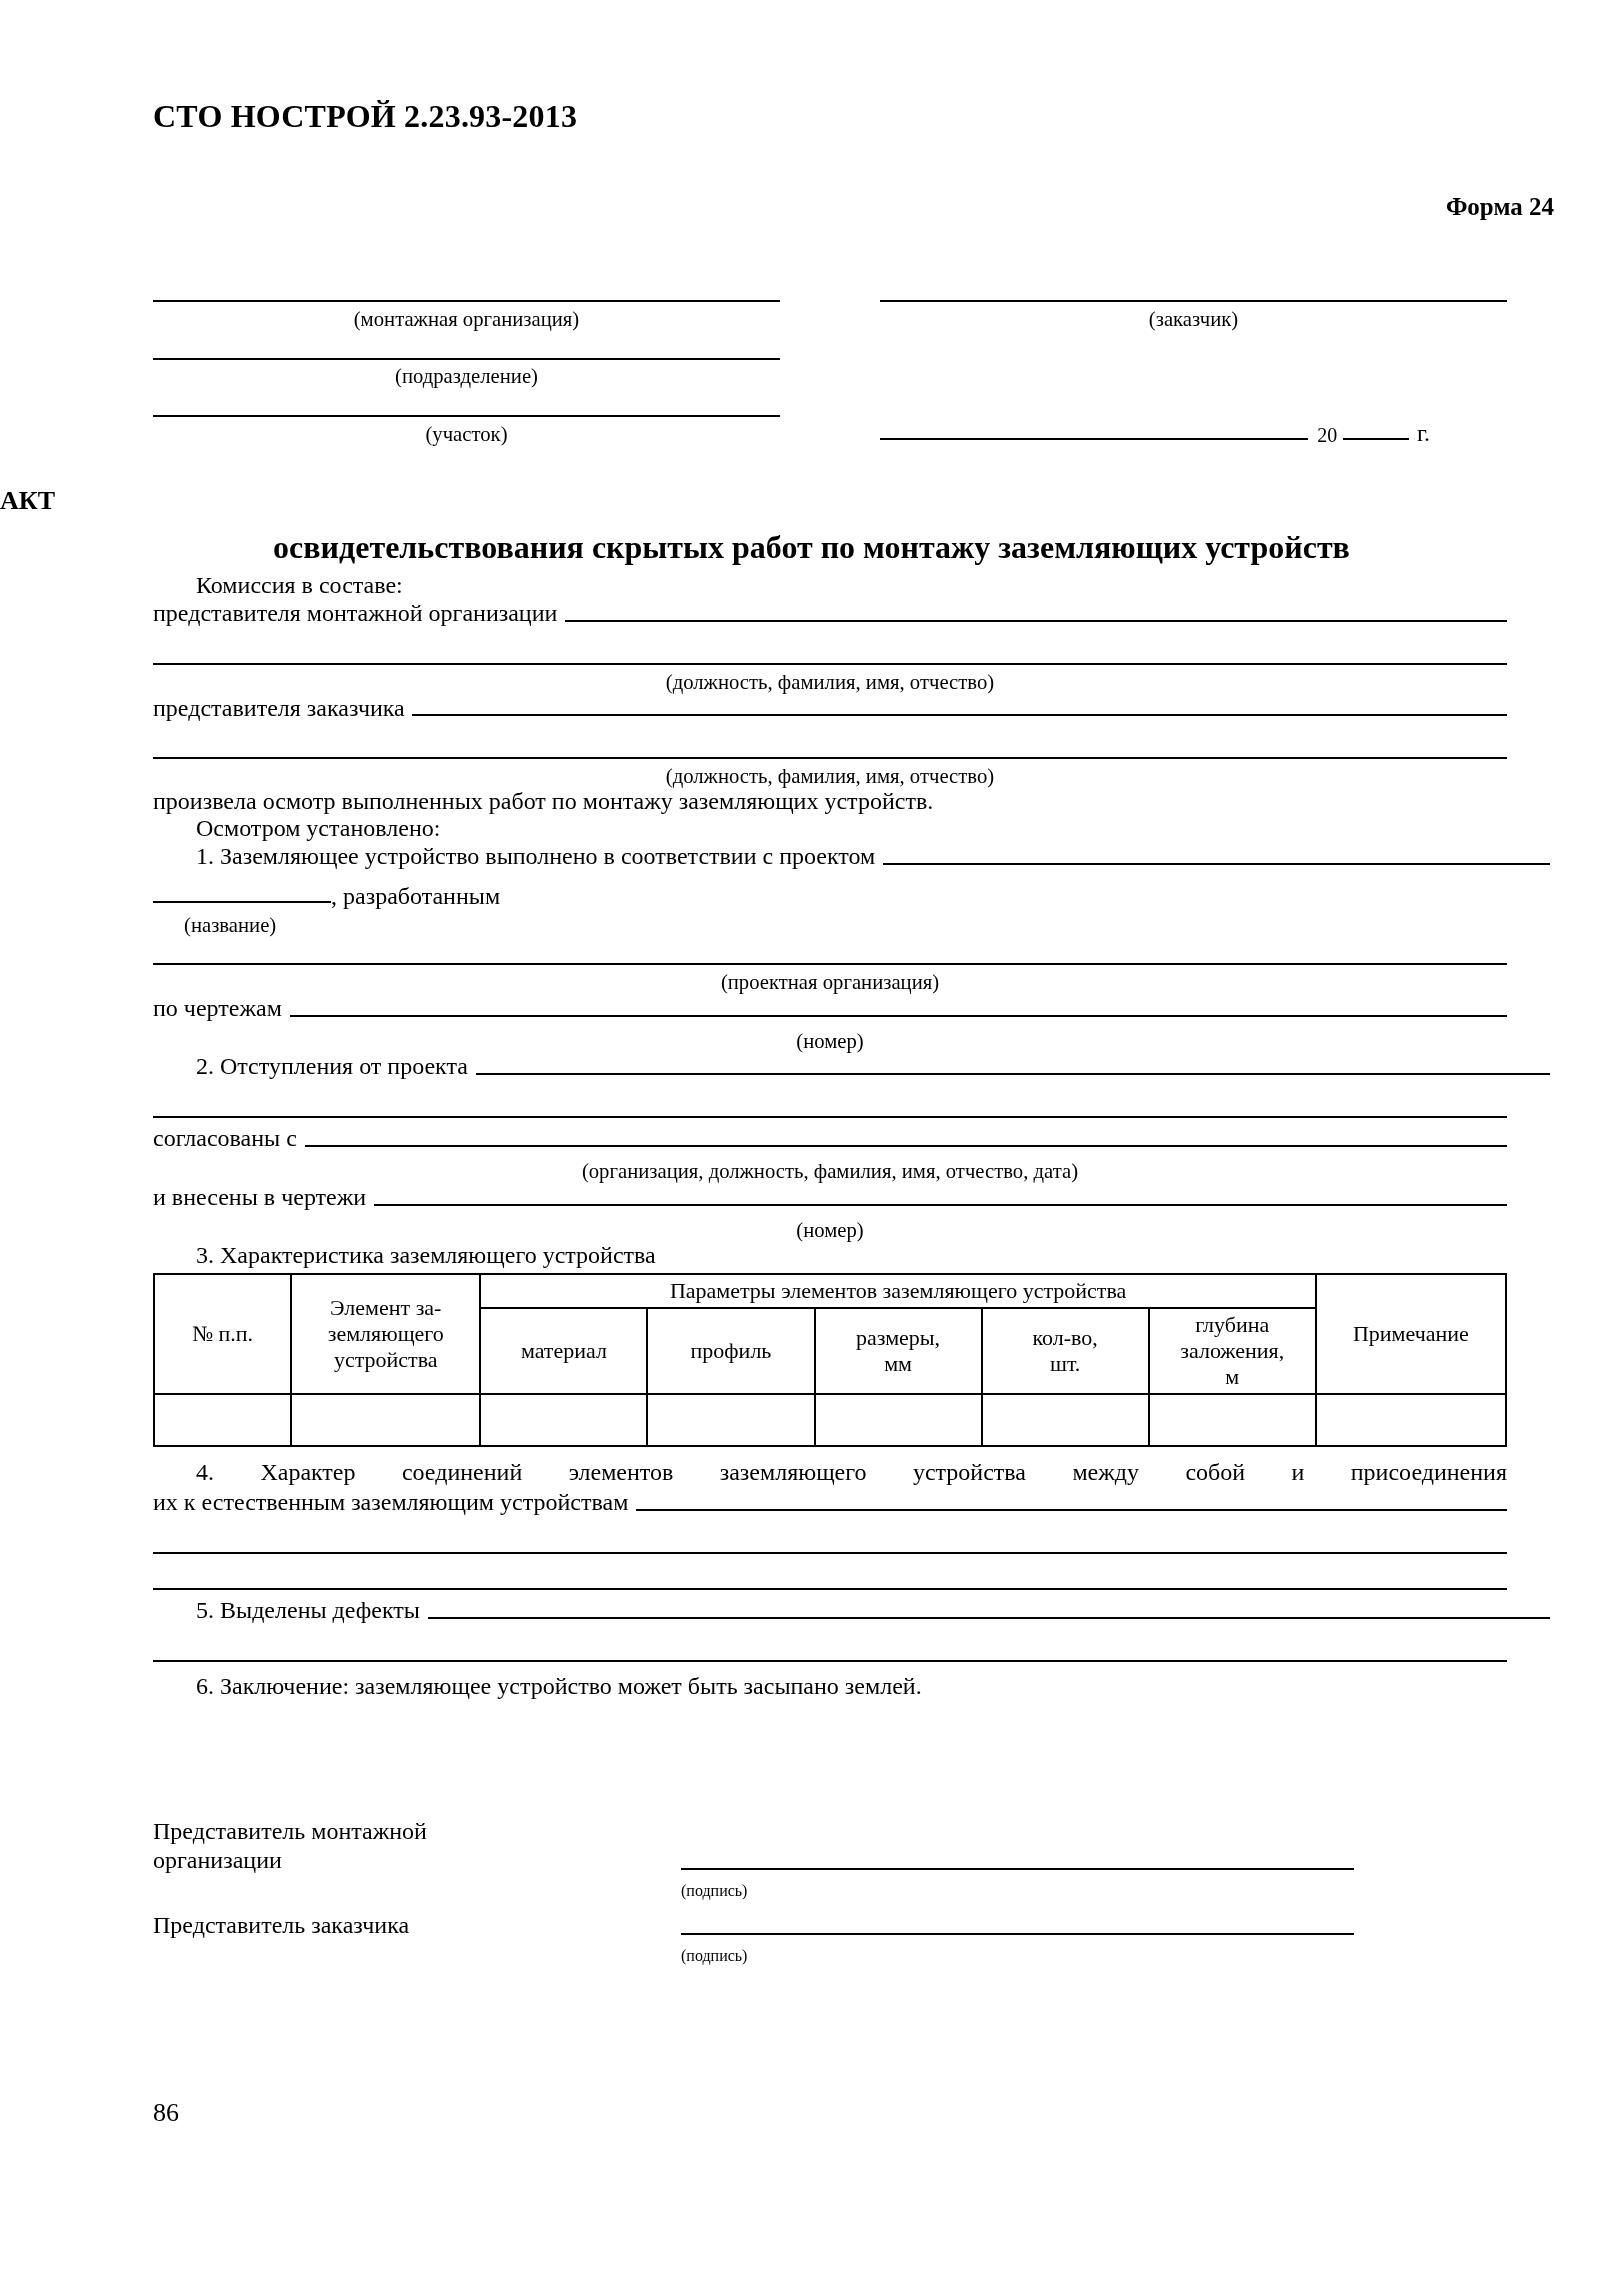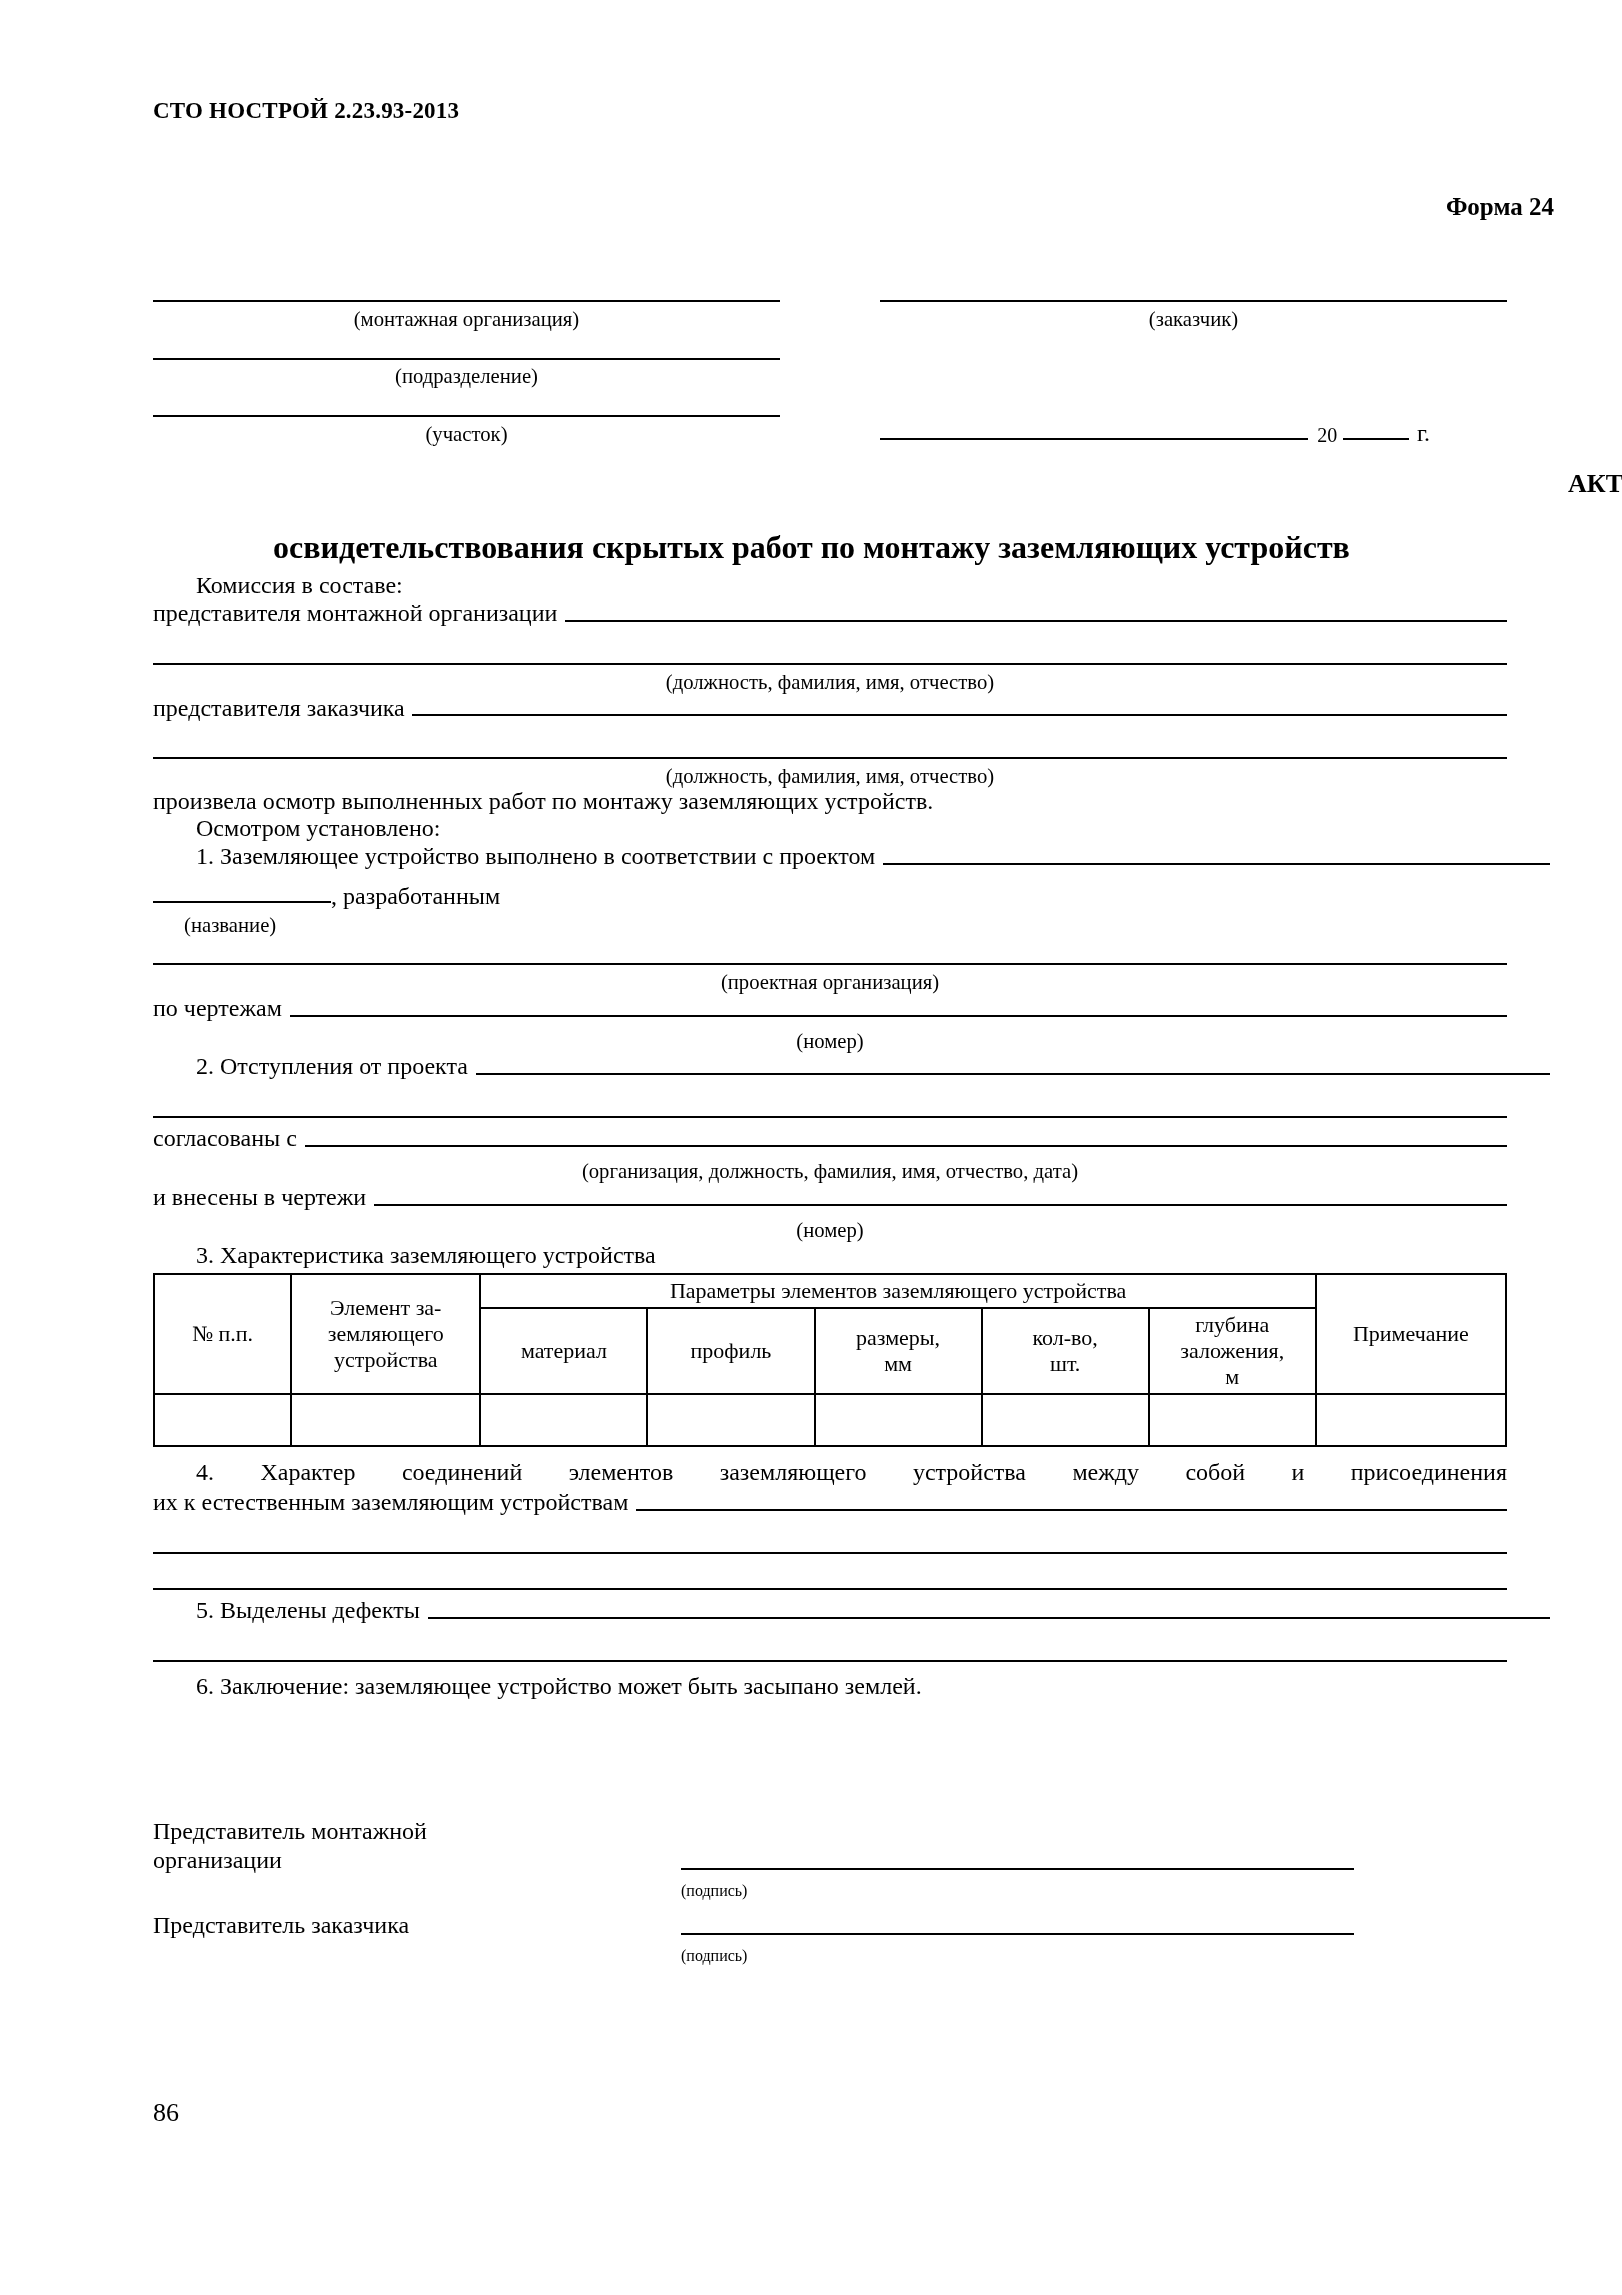--- a/index.html
+++ b/index.html
@@ -17,21 +17,21 @@
     height: 2295px;
     background: #ffffff;
     overflow: hidden;
   }
 
   
   .doc-header {
     position: absolute;
     left: 153px;
     top: 98px;
-    font-size: 23px;
+    font-size: 32px;
     font-weight: bold;
     letter-spacing: 0.2px;
   }
   .form-no {
     position: absolute;
     right: 69px;
     top: 193px;
     font-size: 25px;
     font-weight: bold;
   }
@@ -86,23 +86,23 @@
   }
   .date-g {
     font-size: 24px;
     line-height: 1;
   }
 
   
   .act-title {
     position: absolute;
     left: 0;
-    top: 469px;
+    top: 486px;
     width: 1623px;
-    text-align: right;
+    text-align: left;
     font-size: 26px;
     font-weight: bold;
   }
   .act-subtitle {
     position: absolute;
     left: 0;
     top: 529px;
     width: 1623px;
     text-align: center;
     font-size: 32px;

